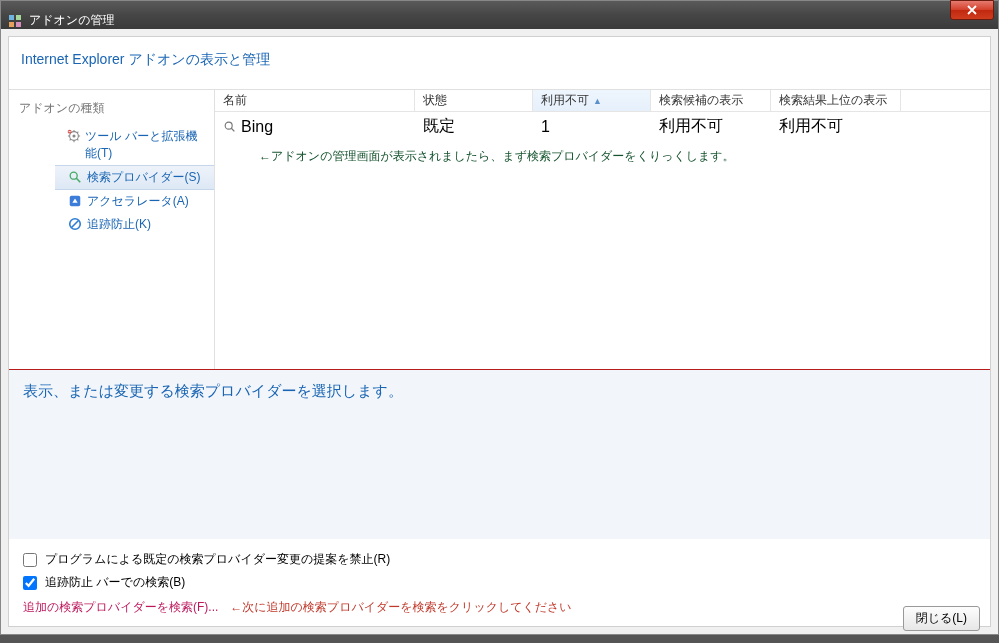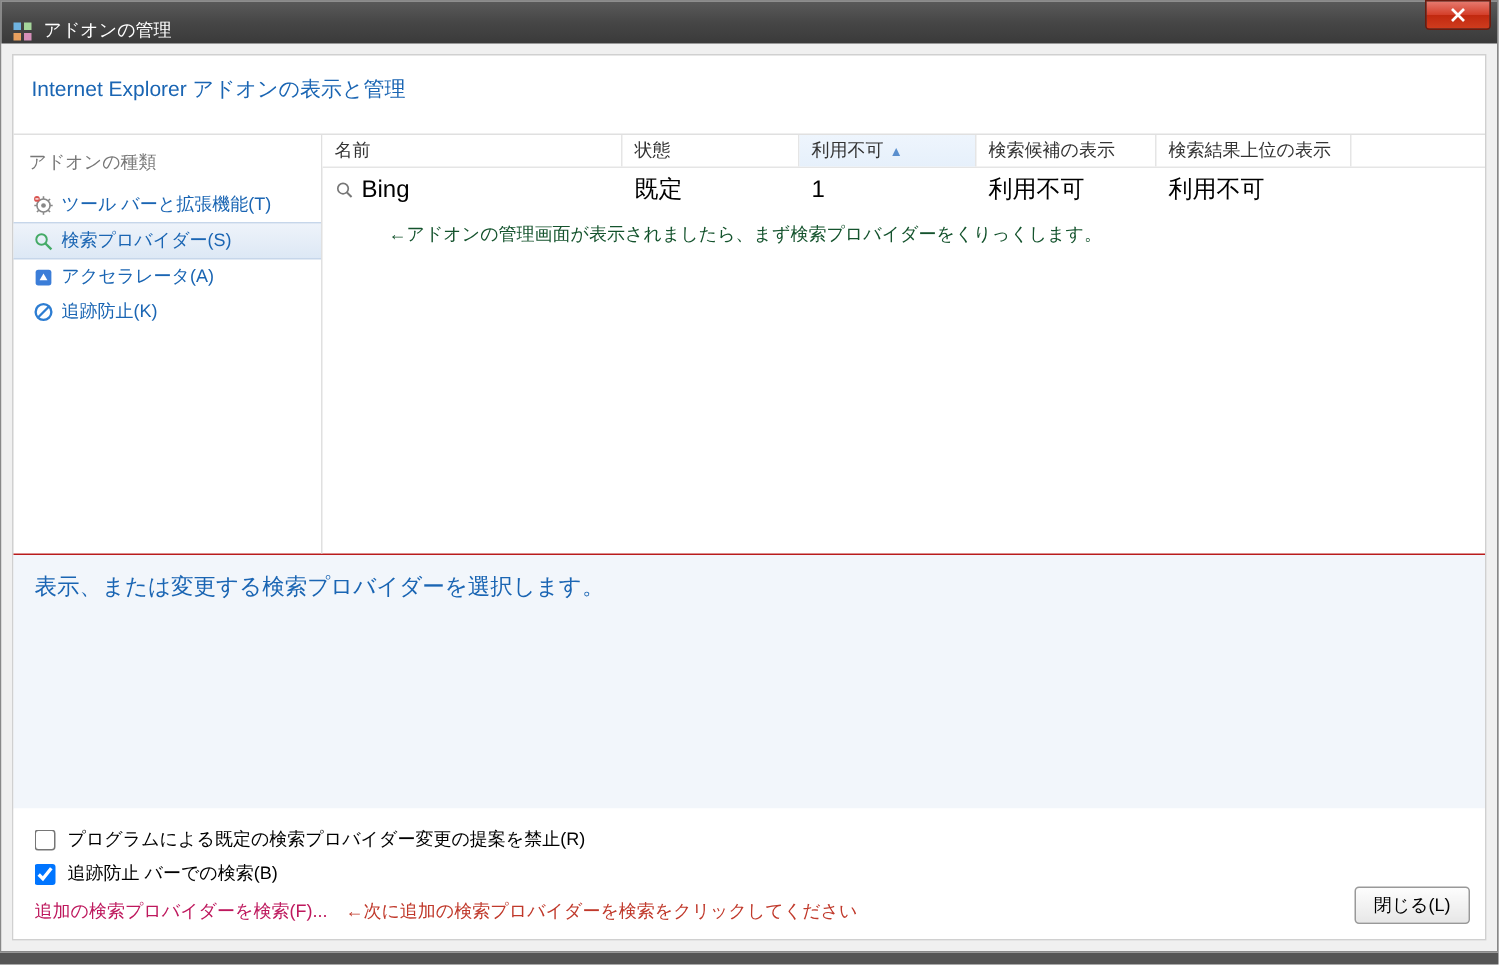--- a/index.html
+++ b/index.html
@@ -87,25 +87,25 @@
   padding: 10px 0 0 0;
   border-right: 1px solid #e0e0e0;
 }
 .sidebar-heading {
   color: #777;
   font-size: 12px;
   padding: 0 10px 8px 10px;
 }
 .sidebar-item {
   display: flex;
-  align-items: center;
   padding: 3px 10px 3px 12px;
   color: #1a65b3;
   cursor: pointer;
   gap: 4px;
+  margin-left: 46px;
 }
 .sidebar-item.selected {
   background: linear-gradient(to bottom, #eef3fa, #dde8f5);
   border-top: 1px solid #c6d6ea;
   border-bottom: 1px solid #c6d6ea;
 }
 .sb-ico { width: 16px; height: 16px; display: inline-flex; align-items: center; justify-content: center; }
 .main-pane { flex: 1; display: flex; flex-direction: column; }
 .col-headers {
   display: flex;
@@ -190,21 +190,21 @@
 .link {
   color: #be185d;
   cursor: pointer;
 }
 .annotation-inline {
   color: #c0392b;
 }
 .close-btn {
   position: absolute;
   right: 18px;
-  bottom: 18px;
+  bottom: 3px;
   padding: 3px 12px;
   background: linear-gradient(to bottom, #fdfdfd, #e7e7e7);
   border: 1px solid #999;
   border-radius: 3px;
   cursor: pointer;
   font-size: 12px;
 }
 </style>
 </head>
 <body>

